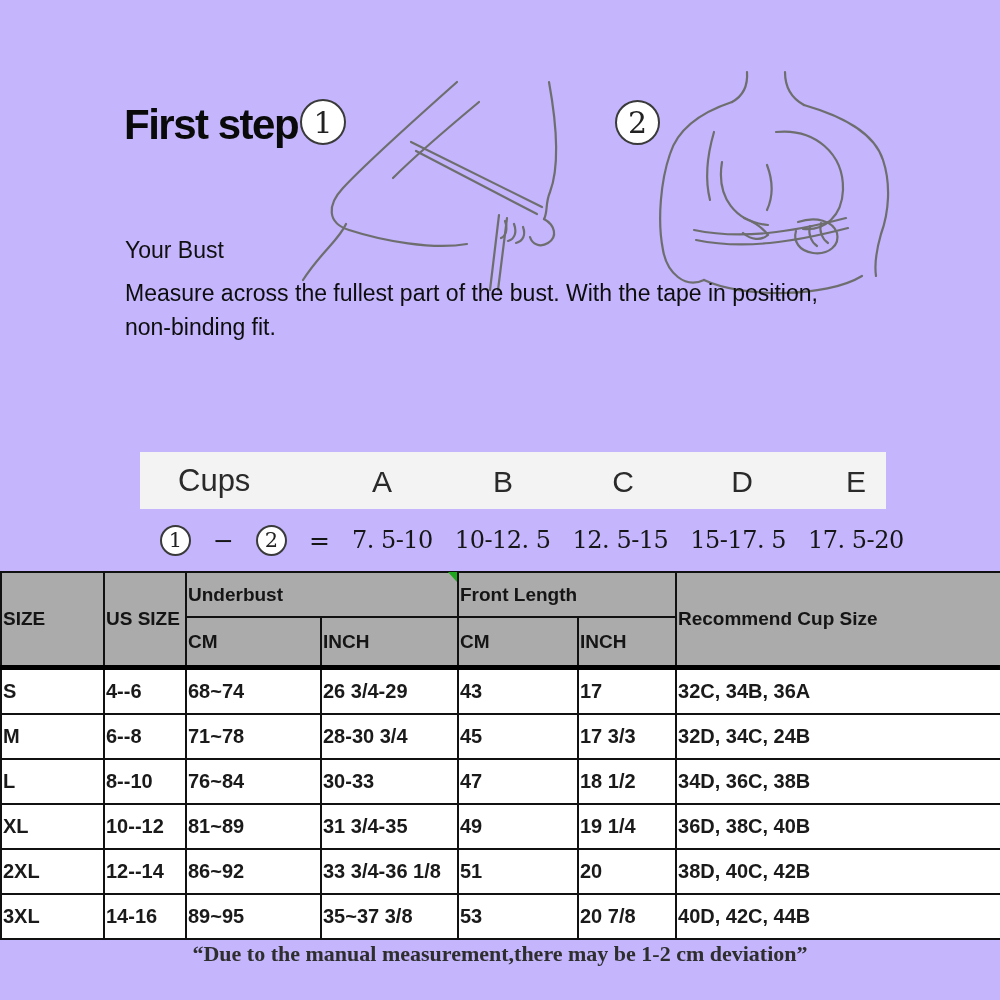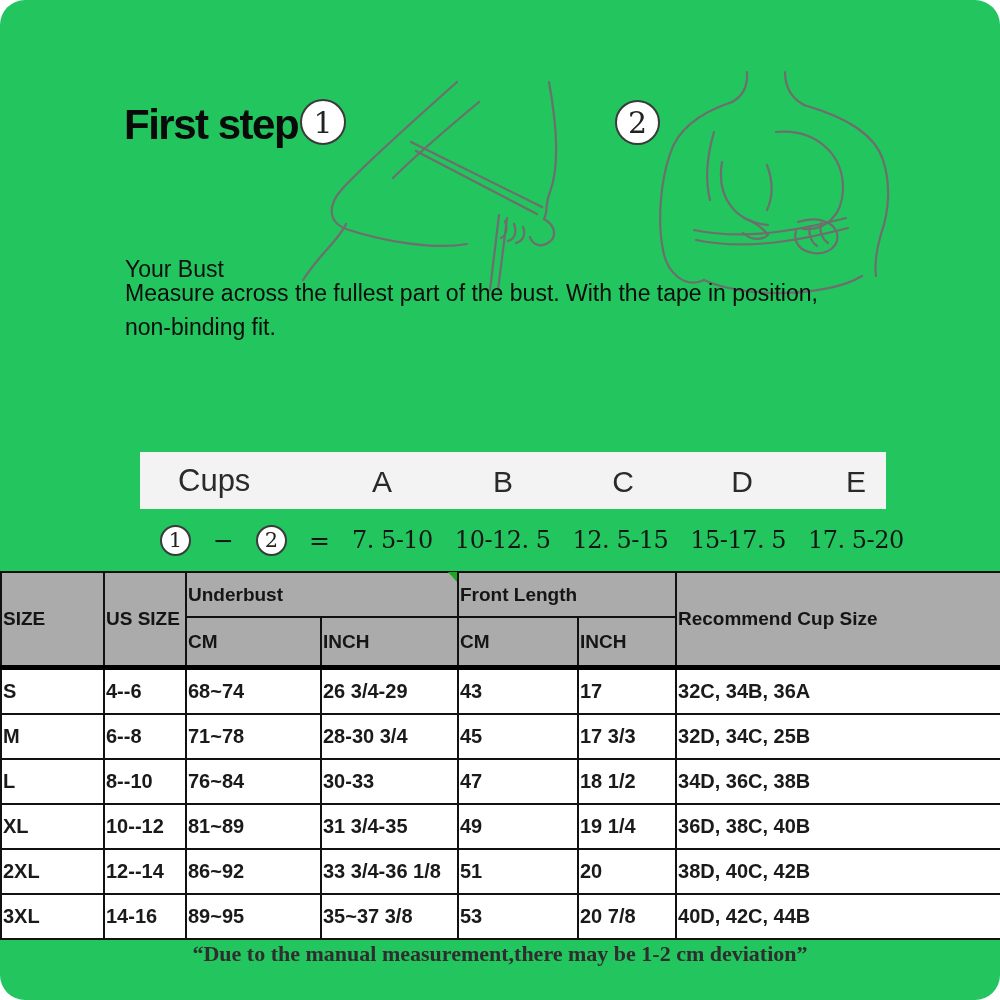--- a/index.html
+++ b/index.html
@@ -1,30 +1,30 @@
 <!DOCTYPE html>
 <html><head>
 <meta charset="utf-8">
 <style>
   html,body{margin:0;padding:0;background:#ffffff;}
-  .page{position:relative;width:1000px;height:1000px;background:#22c55e;overflow:hidden;
-        font-family:"Liberation Sans",sans-serif;color:#141414;border-radius:25px;}
+  .page{position:relative;width:1000px;height:1000px;background:#c4b5fd;overflow:hidden;
+        font-family:"Liberation Sans",sans-serif;color:#141414;}
 
   
   .title{position:absolute;left:124px;top:101px;font-size:42px;font-weight:600;
          letter-spacing:-1.5px;color:#0a0a0a;}
   .circle{display:flex;align-items:center;justify-content:center;border:2px solid #3a3a3a;
           border-radius:50%;font-family:"DejaVu Serif",serif;color:#222;background:#fff;box-sizing:border-box;}
   .circle-1{position:absolute;left:300px;top:99px;width:46px;height:46px;font-size:30px;}
   .circle-2{position:absolute;left:615px;top:100px;width:45px;height:45px;font-size:30px;}
   .fig{position:absolute;}
   .fig1{left:283px;top:80px;width:295px;height:212px;}
   .fig2{left:650px;top:70px;width:260px;height:230px;}
 
-  .bust-head{position:absolute;left:125px;top:256px;font-size:23px;color:#101010;}
+  .bust-head{position:absolute;left:125px;top:237px;font-size:23px;color:#101010;}
   .para{position:absolute;left:125px;top:277px;font-size:23px;line-height:33.5px;color:#0d0d0d;white-space:nowrap;}
 
   
   .cups-band{position:absolute;left:140px;top:452px;width:746px;height:57px;background:#f3f3f3;}
   .cups-label{position:absolute;left:38px;top:11px;font-size:31px;font-weight:400;color:#2a2a2a;}
   .cup-letter{position:absolute;top:13px;transform:translateX(-50%);font-size:30px;font-weight:400;color:#2a2a2a;}
 
   
   .formula{position:absolute;left:160px;top:521px;height:38px;display:flex;align-items:center;gap:22px;
            font-family:"DejaVu Serif",serif;color:#161616;}
@@ -170,21 +170,21 @@
         <td>17</td>
         <td>32C, 34B, 36A</td>
       </tr>
       <tr>
         <td>M</td>
         <td>6--8</td>
         <td>71~78</td>
         <td>28-30 3/4</td>
         <td>45</td>
         <td>17 3/3</td>
-        <td>32D, 34C, 25B</td>
+        <td>32D, 34C, 24B</td>
       </tr>
       <tr>
         <td>L</td>
         <td>8--10</td>
         <td>76~84</td>
         <td>30-33</td>
         <td>47</td>
         <td>18 1/2</td>
         <td>34D, 36C, 38B</td>
       </tr>

